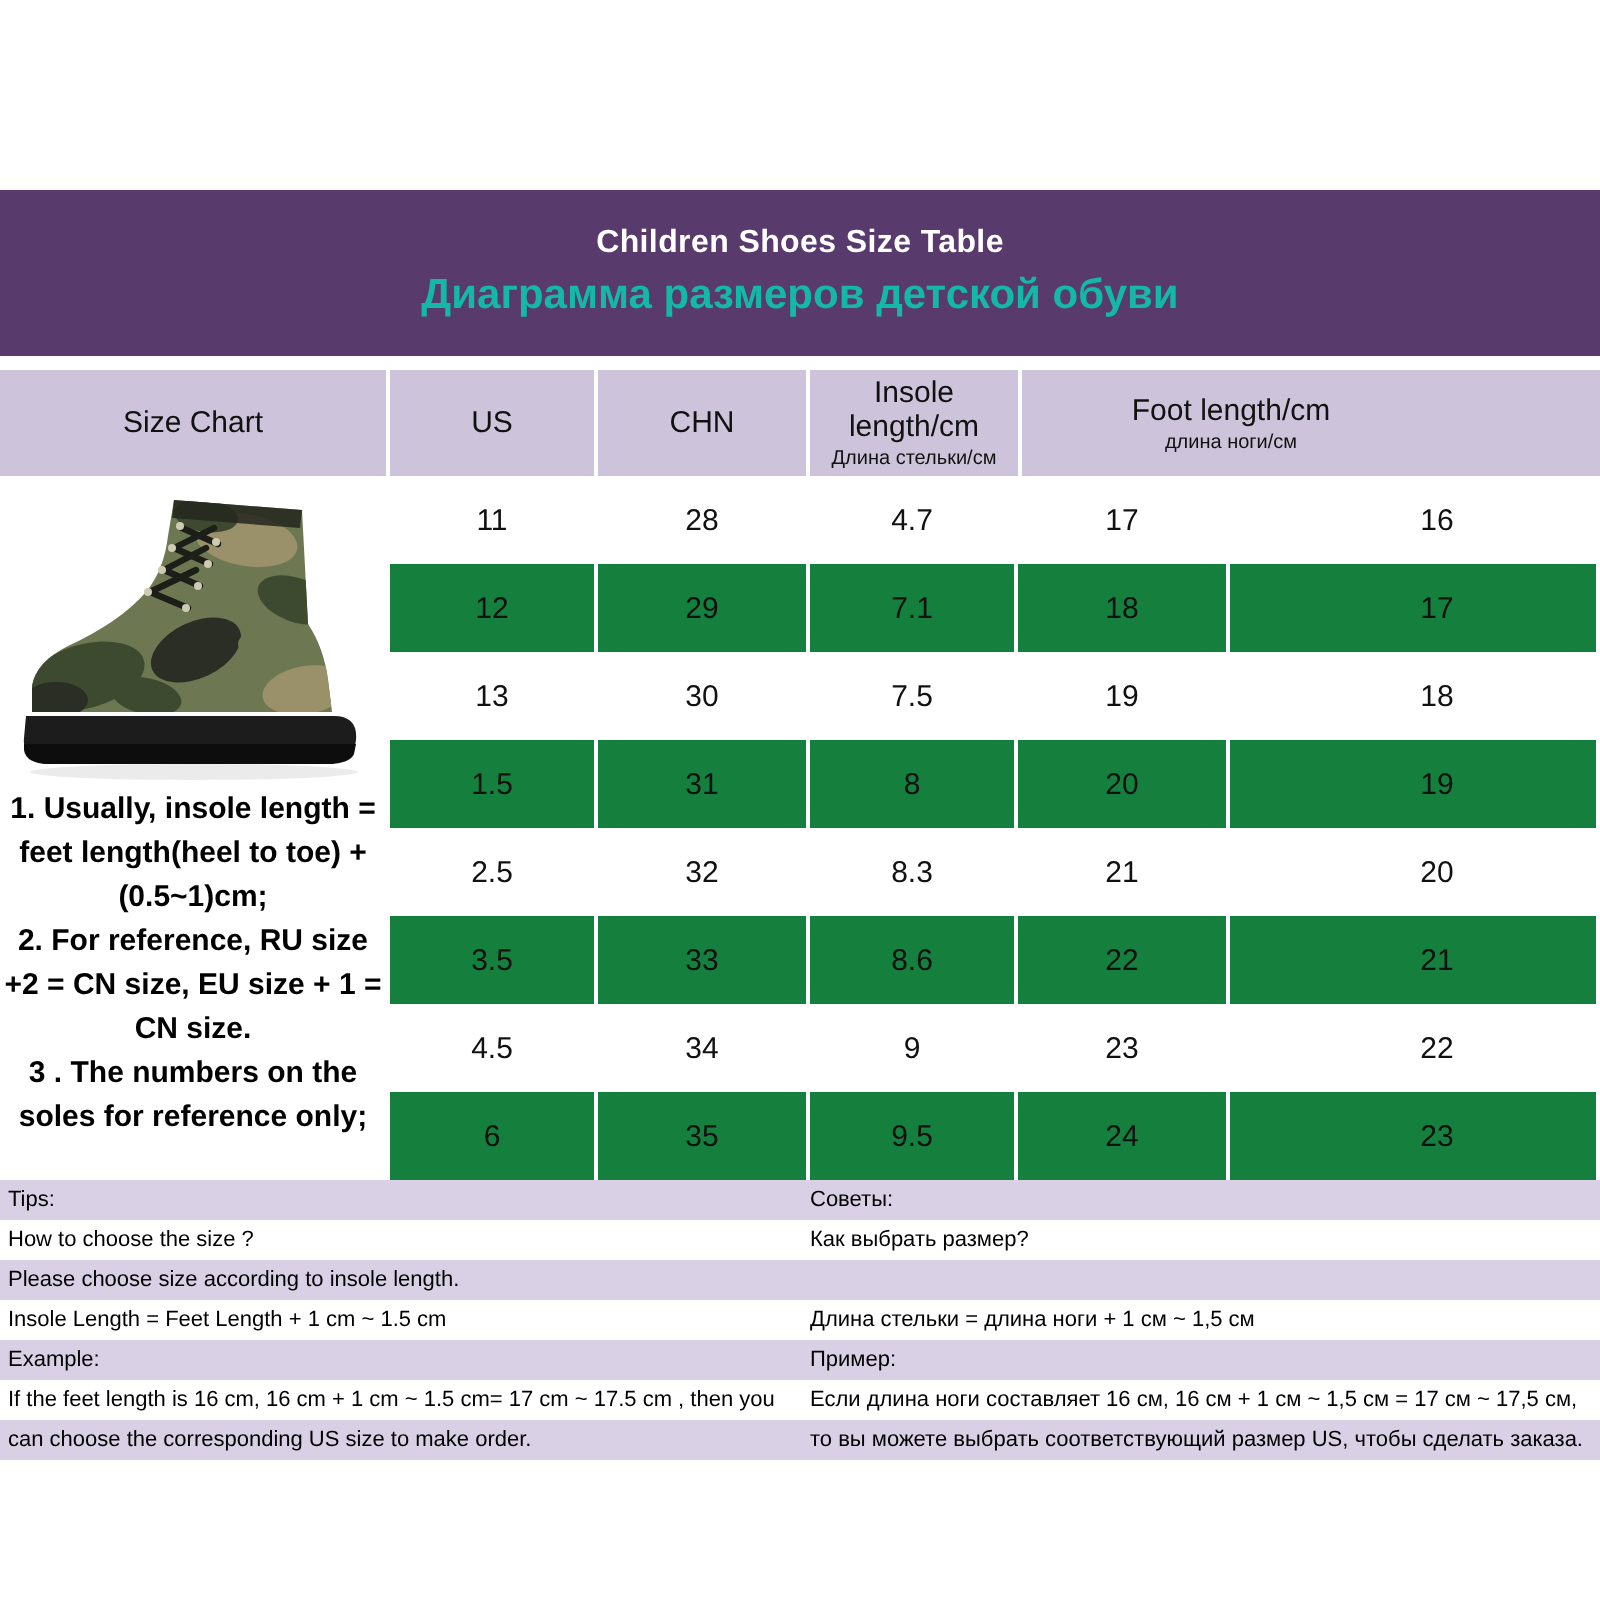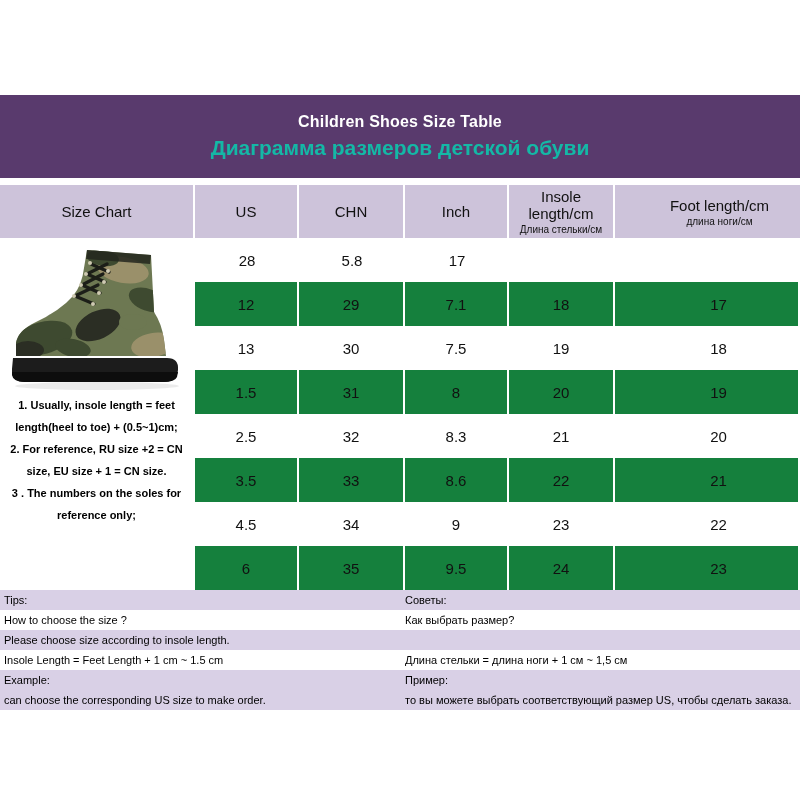--- a/index.html
+++ b/index.html
@@ -20,21 +20,21 @@
         font-size: 15px; border-right: 2px solid #fff; text-align: center; }
   .hc .sub { font-size: 10px; margin-top: 2px; }
   .c0 { width: 195px; } .c1 { width: 104px; } .c2 { width: 106px; text-align: center; }
   .c3 { width: 104px; } .c4 { width: 106px; } .c5 { width: 185px; border-right: none; padding-left: 24px; }
 
   .tbody { display: flex; }
   .left-col { width: 195px; height: 352px; background: #fff; border-right: 2px solid #fff;
               display: flex; flex-direction: column; align-items: center; }
   .photo-box { width: 188px; height: 152px; margin-top: 2px; }
   .notes { width: 193px; padding-top: 2px; }
-  .notes p { font-size: 11px; font-weight: bold; line-height: 22px; text-align: center; color: #000; }
+  .notes p { font-size: 15px; font-weight: bold; line-height: 22px; text-align: center; color: #000; }
 
   .rows { flex: 1; }
   .row { display: flex; height: 44px; }
   .row.alt { background: #15803d; }
   .dc { display: flex; align-items: center; justify-content: center; font-size: 15px;
         border-right: 2px solid #fff; }
 
   
   .tips { width: 800px; }
   .tip-row { display: flex; height: 20px; align-items: center; }
@@ -52,21 +52,20 @@
     <div class="t1">Children Shoes Size Table</div>
     <div class="t2">Диаграмма размеров детской обуви</div>
   </div>
 
   <div class="table-wrap">
 
     <div class="header-row">
       <div class="hc c0">Size Chart</div>
       <div class="hc c1">US</div>
       <div class="hc c2">CHN</div>
-      <div class="hc c3">Inch</div>
       <div class="hc c4">
         <span>Insole length/cm</span>
         <span class="sub">Длина стельки/см</span>
       </div>
       <div class="hc c5">
         <span>Foot length/cm</span>
         <span class="sub">длина ноги/см</span>
       </div>
     </div>
 
@@ -121,23 +120,25 @@
         </div>
         <div class="notes">
           <p>1. Usually, insole length = feet length(heel to toe) + (0.5~1)cm;</p>
           <p>2. For reference, RU size +2 = CN size, EU size + 1 = CN size.</p>
           <p>3 . The numbers on the soles for reference only;</p>
         </div>
       </div>
 
       <div class="rows">
         <div class="row">
+          <div class="dc c1">11</div>
           <div class="dc c2">28</div>
-          <div class="dc c3">5.8</div>
+          <div class="dc c3">4.7</div>
           <div class="dc c4">17</div>
+          <div class="dc c5">16</div>
         </div>
         <div class="row alt">
           <div class="dc c1">12</div>
           <div class="dc c2">29</div>
           <div class="dc c3">7.1</div>
           <div class="dc c4">18</div>
           <div class="dc c5">17</div>
         </div>
         <div class="row">
           <div class="dc c1">13</div>
@@ -198,19 +199,23 @@
       <div class="tip-cell tip-en">Please choose size according to insole length.</div>
     </div>
     <div class="tip-row">
       <div class="tip-cell tip-en">Insole Length = Feet Length + 1 cm ~ 1.5 cm</div>
       <div class="tip-cell tip-ru">Длина стельки = длина ноги + 1 см ~ 1,5 см</div>
     </div>
     <div class="tip-row alt">
       <div class="tip-cell tip-en">Example:</div>
       <div class="tip-cell tip-ru">Пример:</div>
     </div>
+    <div class="tip-row">
+      <div class="tip-cell tip-en">If the feet length is 16 cm, 16 cm + 1 cm ~ 1.5 cm= 17 cm ~ 17.5 cm , then you</div>
+      <div class="tip-cell tip-ru">Если длина ноги составляет 16 см, 16 см + 1 см ~ 1,5 см = 17 см ~ 17,5 см,</div>
+    </div>
     <div class="tip-row alt">
       <div class="tip-cell tip-en">can choose the corresponding US size to make order.</div>
       <div class="tip-cell tip-ru">то вы можете выбрать соответствующий размер US, чтобы сделать заказа.</div>
     </div>
   </div>
 
 </div>
 
 </body></html>

